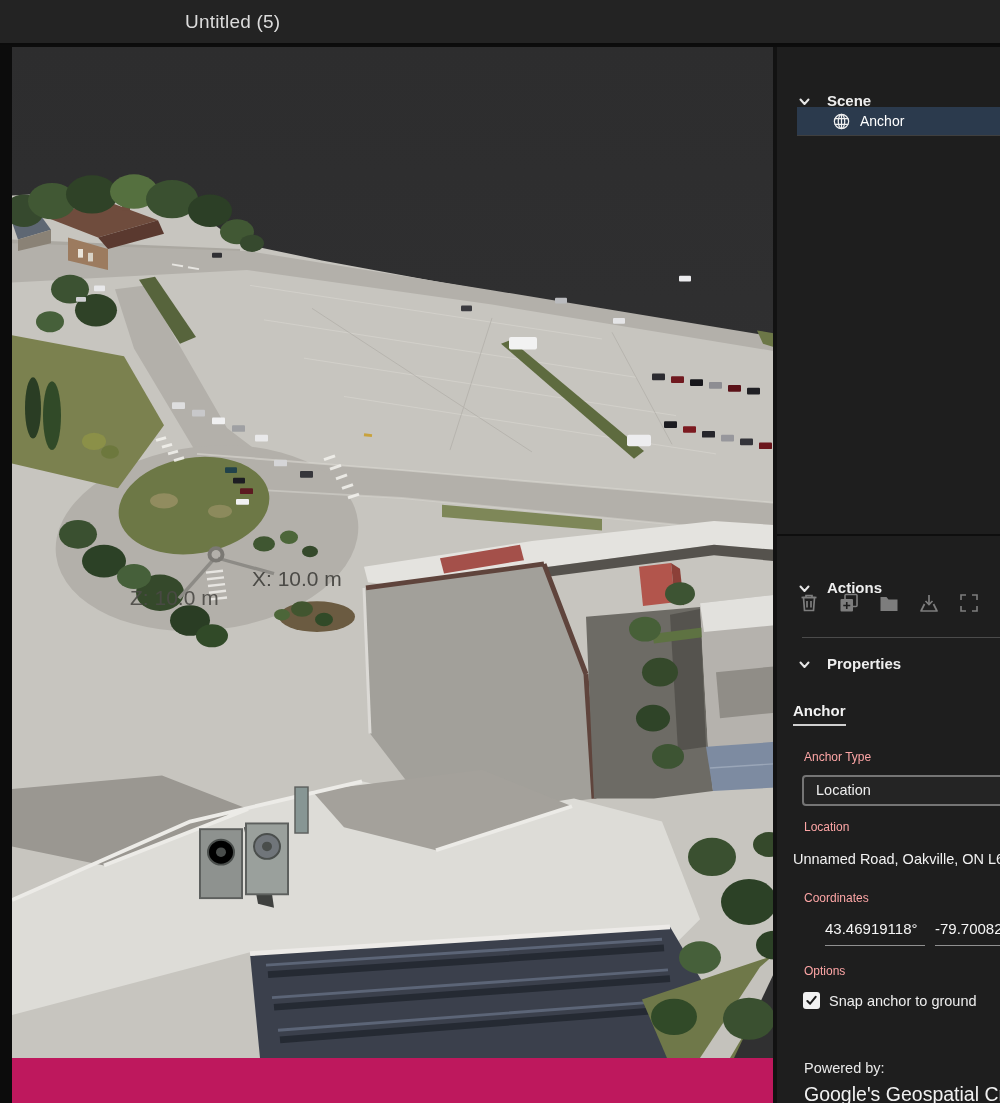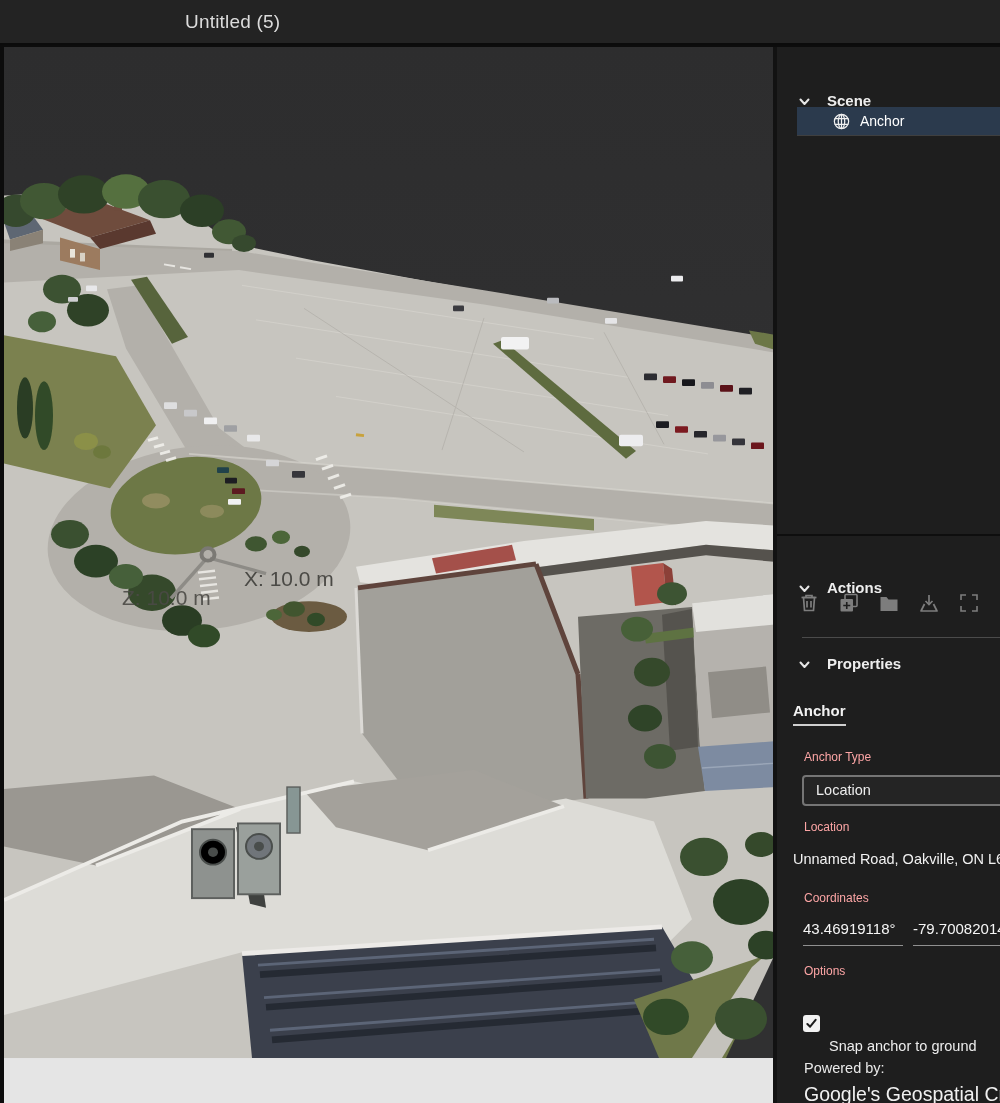--- a/index.html
+++ b/index.html
@@ -7,22 +7,22 @@
               font-family:"Liberation Sans", sans-serif; }
   .stage { position:relative; width:1000px; height:1103px; background:#0c0c0c; }
 
   
   .topbar { position:absolute; left:0; top:0; width:1000px; height:45px;
             background:#232323; border-bottom:2px solid #0b0b0b; }
   .topbar .title { position:absolute; left:185px; top:0; line-height:44px;
                    font-size:19px; color:#dcdcdc; letter-spacing:.2px; }
 
   
-  .viewport { position:absolute; left:4px; top:47px; width:773px; height:1056px;
-              background:#e5e5e5; overflow:hidden; }
+  .viewport { position:absolute; left:12px; top:47px; width:773px; height:1056px;
+              background:#be185d; overflow:hidden; }
   .vgap { position:absolute; left:773px; top:47px; width:4px; height:1056px; background:#121212; }
 
   
   .panel { position:absolute; left:777px; top:47px; width:223px; height:1056px;
            background:#1e1e1e; }
   .sec-header { position:absolute; left:21px; display:flex; align-items:center; gap:16px;
                 color:#ededed; font-size:15px; font-weight:700; cursor:default;margin-top:24px; }
   .sec-header .chev { flex:0 0 auto; margin-top:1px; }
 
   .anchor-row { position:absolute; left:20px; right:0; top:60px; height:29px;
@@ -42,28 +42,28 @@
 
   .plabel { position:absolute; left:27px; font-size:12px; color:#fca5a5; }
   .pvalue { position:absolute; font-size:14.5px; color:#f2f2f2; white-space:nowrap; }
 
   .dropdown { position:absolute; left:25px; top:728px; width:215px; height:31px;
               background:#242424; border:2px solid #757575; border-radius:4px;
               color:#ededed; font-size:14.5px; line-height:27px; padding-left:12px; }
 
   .coord-field { position:absolute; top:869px; height:30px; padding-top:4px;
                  font-size:15px; color:#f5f5f5; border-bottom:1px solid #909090;
-                 white-space:nowrap; }
+                 white-space:nowrap;margin-left:22px; }
   .coord-lat { left:26px; width:100px; }
   .coord-lon { left:136px; width:100px; }
 
   .check-row { position:absolute; left:26px; top:945px; display:flex; align-items:center; gap:9px; }
   .checkbox { width:17px; height:17px; background:#f2f2f2; border-radius:3px;
               display:flex; align-items:center; justify-content:center; }
-  .check-row .lbl { color:#ededed; font-size:14.5px;margin-top:46px; }
+  .check-row .lbl { color:#ededed; font-size:14.5px; }
 
   .powered { position:absolute; left:27px; top:1013px; font-size:14.5px; color:#e9e9e9;text-align:center; }
   .powered-brand { position:absolute; left:27px; top:1036px; font-size:19.5px; color:#f0f0f0;
                    white-space:nowrap; }
 </style>
 </head>
 <body>
 
 <div class="stage">
 

